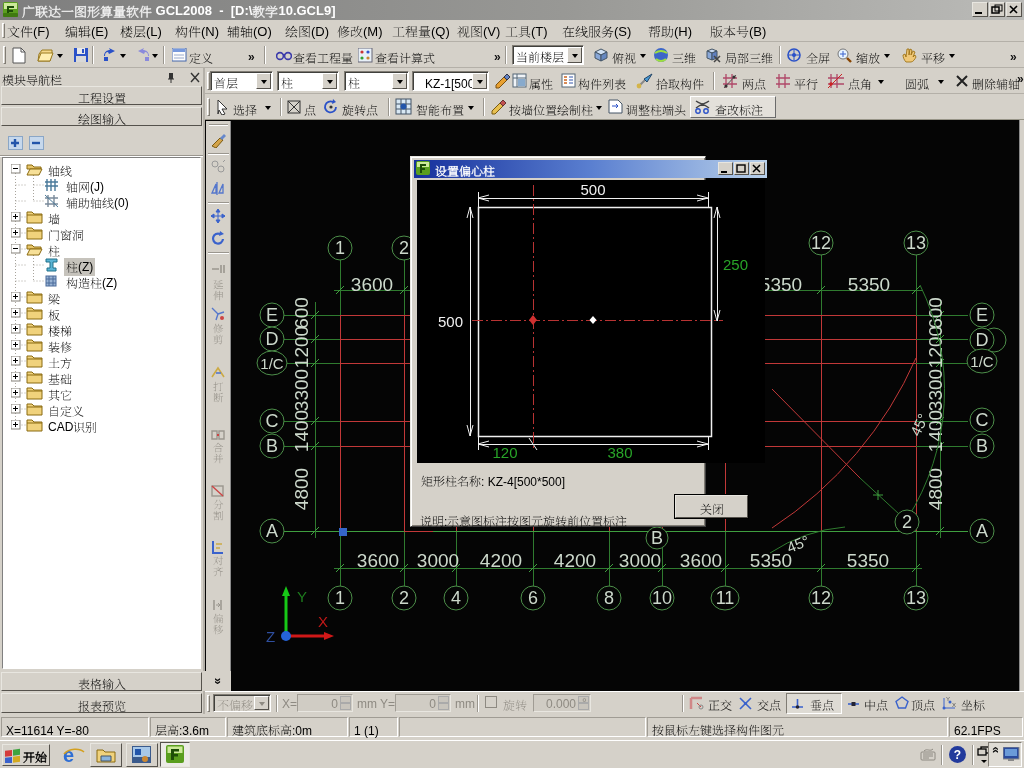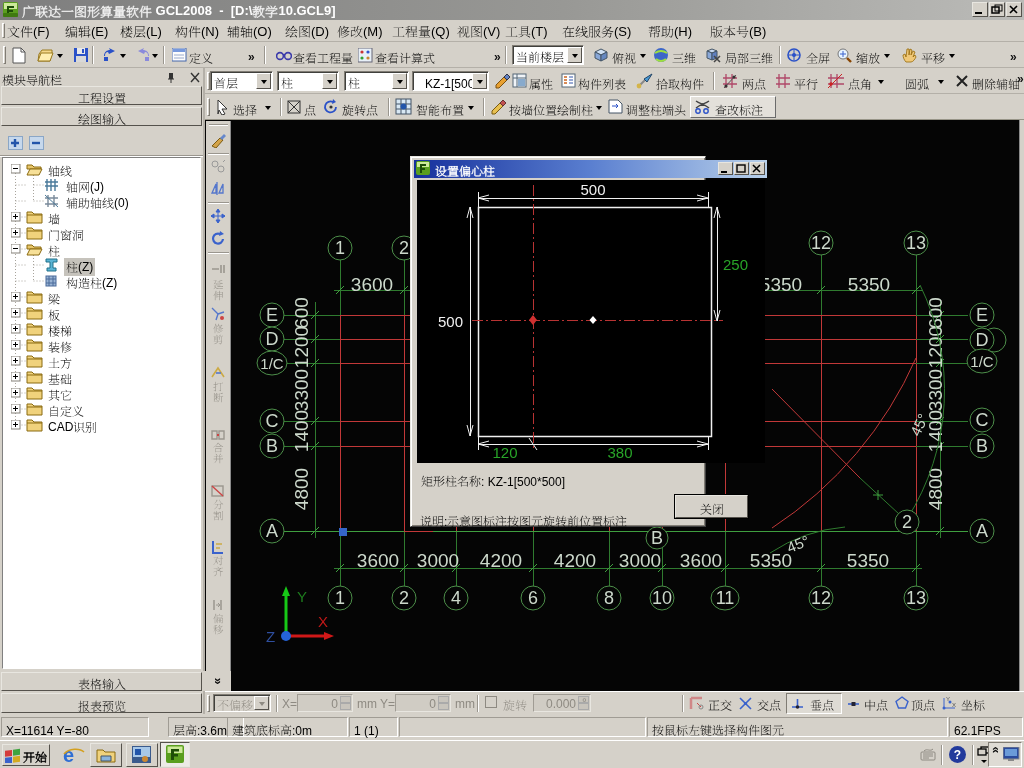--- a/index.html
+++ b/index.html
@@ -1188,21 +1188,21 @@
       <path d="M176,136 l3.5,4 -3.5,4 -3.5,-4 z" fill="#fff"></path>
     </svg>
     <div class="abs" style="left:10px;top:315px"><svg class="zh" width="60" height="14" style="vertical-align:middle;">
         <g fill="#000" transform="translate(0,10.8) scale(0.1200,-0.1200)">
           <use href="#z77E9" x="0"></use>
           <use href="#z5F62" x="100"></use>
           <use href="#z67F1" x="200"></use>
           <use href="#z540D" x="300"></use>
           <use href="#z79F0" x="400"></use>
         </g>
-      </svg><span class="t12">: KZ-1[500*500]</span></div>
+      </svg><span class="t12">: KZ-4[500*500]</span></div>
     <div class="abs" style="left:9px;top:355px"><svg class="zh" width="24" height="14" style="vertical-align:middle;">
         <g fill="#000" transform="translate(0,10.8) scale(0.1200,-0.1200)">
           <use href="#z8BF4" x="0"></use>
           <use href="#z660E" x="100"></use>
         </g>
       </svg><span class="t12">:</span><svg class="zh" width="180" height="14" style="vertical-align:middle;">
         <g fill="#000" transform="translate(0,10.8) scale(0.1200,-0.1200)">
           <use href="#z793A" x="0"></use>
           <use href="#z610F" x="100"></use>
           <use href="#z56FE" x="200"></use>
@@ -1335,21 +1335,21 @@
     </svg>
     <div class="abs" style="left:756px;top:4px"><svg class="zh" width="24" height="14" style="vertical-align:middle;">
         <g fill="#000" transform="translate(0,10.8) scale(0.1200,-0.1200)">
           <use href="#z5750" x="0"></use>
           <use href="#z6807" x="100"></use>
         </g>
       </svg></div>
   </div>
 <div class="abs" style="left:0;top:714px;width:1024px;height:26px;background:#d5d1c9">
     <div class="abs" style="left:1px;top:3px;width:148px;height:20px;border:1px solid;border-color:#a09c94 #fff #fff #a09c94;padding:3px 0 0 4px;white-space:nowrap"><span class="t12">X=11614  Y=-80</span></div>
-    <div class="abs" style="left:168px;top:3px;width:76px;height:20px;border:1px solid;border-color:#a09c94 #fff #fff #a09c94;padding:3px 0 0 4px;white-space:nowrap"><svg class="zh" width="24" height="14" style="vertical-align:middle;">
+    <div class="abs" style="left:150px;top:3px;width:76px;height:20px;border:1px solid;border-color:#a09c94 #fff #fff #a09c94;padding:3px 0 0 4px;white-space:nowrap"><svg class="zh" width="24" height="14" style="vertical-align:middle;">
         <g fill="#000" transform="translate(0,10.8) scale(0.1200,-0.1200)">
           <use href="#z5C42" x="0"></use>
           <use href="#z9AD8" x="100"></use>
         </g>
       </svg><span class="t12">:3.6m</span></div>
     <div class="abs" style="left:227px;top:3px;width:121px;height:20px;border:1px solid;border-color:#a09c94 #fff #fff #a09c94;padding:3px 0 0 4px;white-space:nowrap"><svg class="zh" width="60" height="14" style="vertical-align:middle;">
         <g fill="#000" transform="translate(0,10.8) scale(0.1200,-0.1200)">
           <use href="#z5EFA" x="0"></use>
           <use href="#z7B51" x="100"></use>
           <use href="#z5E95" x="200"></use>

